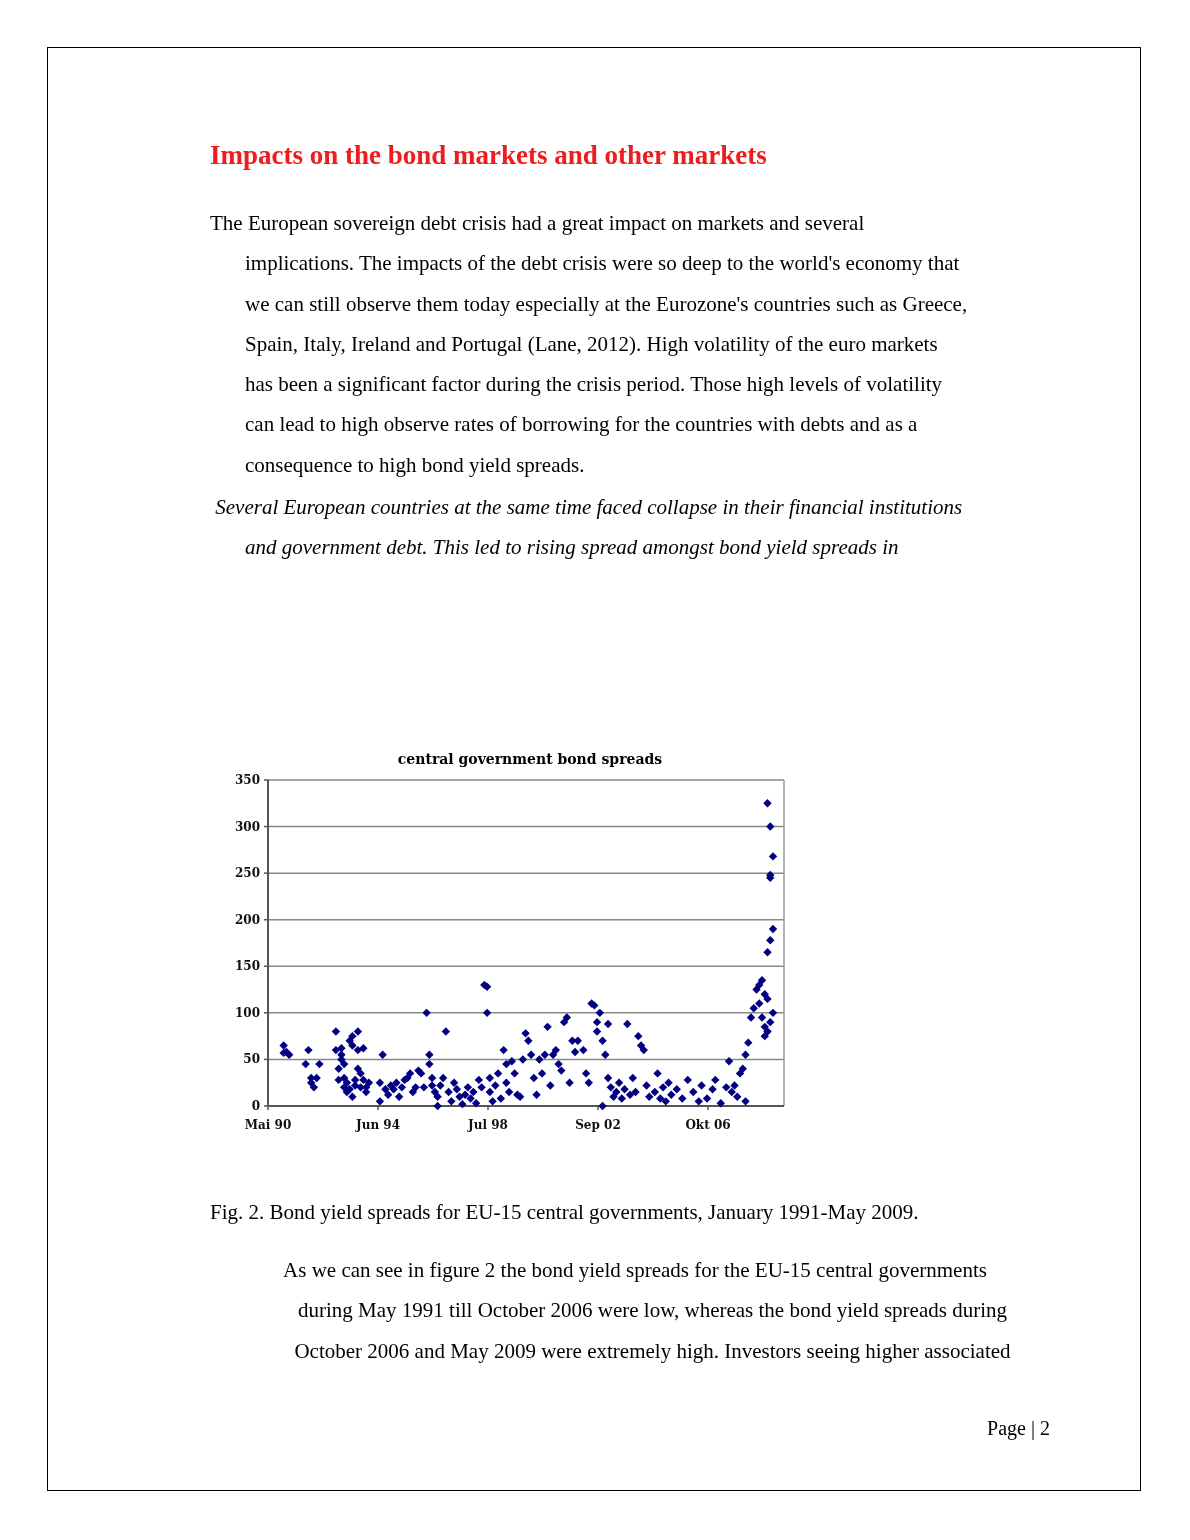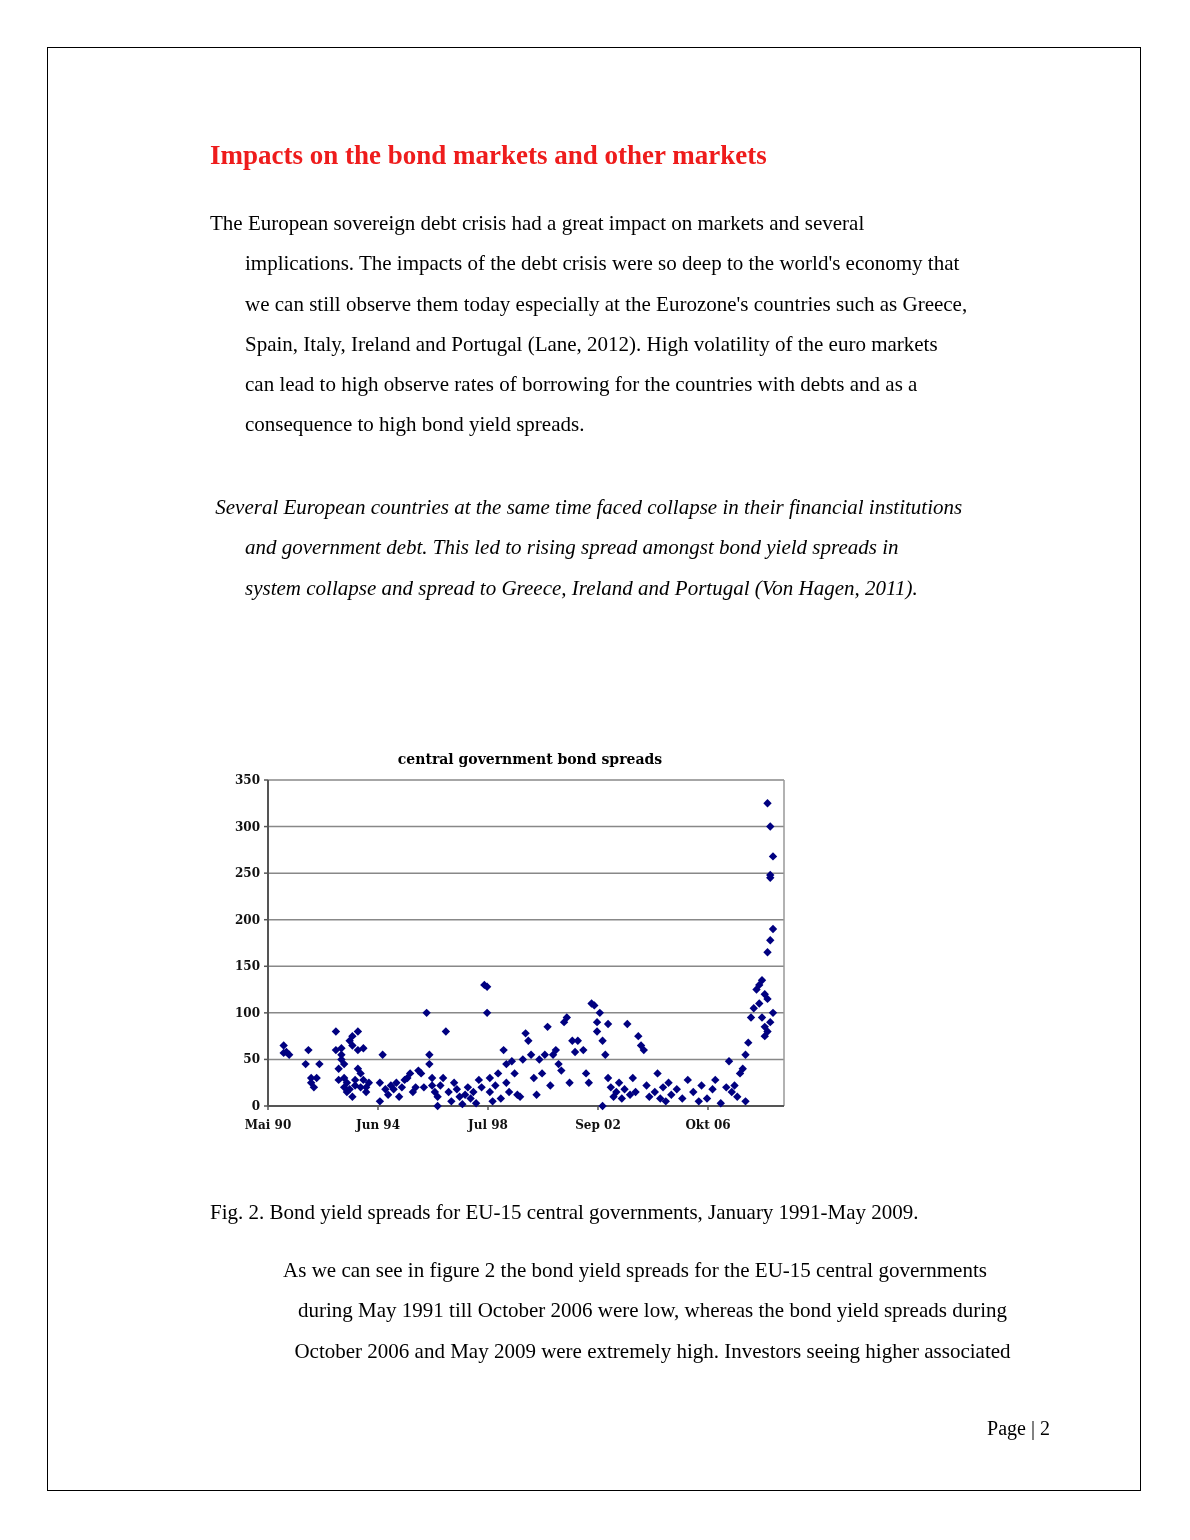--- a/index.html
+++ b/index.html
@@ -26,28 +26,28 @@
 
 <div class="page-border"></div>
 
 <div class="heading">Impacts on the bond markets and other markets</div>
 
 <div class="para p1">
   <span class="line">The European sovereign debt crisis had a great impact on markets and several</span>
   <span class="line indent">implications. The impacts of the debt crisis were so deep to the world's economy that</span>
   <span class="line indent">we can still observe them today especially at the Eurozone's countries such as Greece,</span>
   <span class="line indent">Spain, Italy, Ireland and Portugal (Lane, 2012). High volatility of the euro markets</span>
+  <span class="line indent">has been a significant factor during the crisis period. Those high levels of volatility</span>
   <span class="line indent">can lead to high observe rates of borrowing for the countries with debts and as a</span>
   <span class="line indent">consequence to high bond yield spreads.</span>
 </div>
 
 <div class="para p2">
   <span class="line" style="white-space:pre"> Several European countries at the same time faced collapse in their financial institutions</span>
   <span class="line indent">and government debt. This led to rising spread amongst bond yield spreads in</span>
-  <span class="line indent">system collapse and spread to Greece, Ireland and Portugal (Von Hagen, 2011).</span>
 </div>
 
 <div class="chart">
   <svg id="chart-svg" width="580" height="400" viewBox="0 0 580 400">
     <text id="chart-title" class="chart-title" x="308" y="24" text-anchor="middle">central government bond spreads</text>
     <g id="grid">
         <line x1="46" x2="562" y1="366" y2="366" stroke="#888888" stroke-width="1.5"></line>
         <line x1="46" x2="562" y1="319.42857142857144" y2="319.42857142857144" stroke="#888888" stroke-width="1.5"></line>
         <line x1="46" x2="562" y1="272.8571428571429" y2="272.8571428571429" stroke="#888888" stroke-width="1.5"></line>
         <line x1="46" x2="562" y1="226.2857142857143" y2="226.2857142857143" stroke="#888888" stroke-width="1.5"></line>

